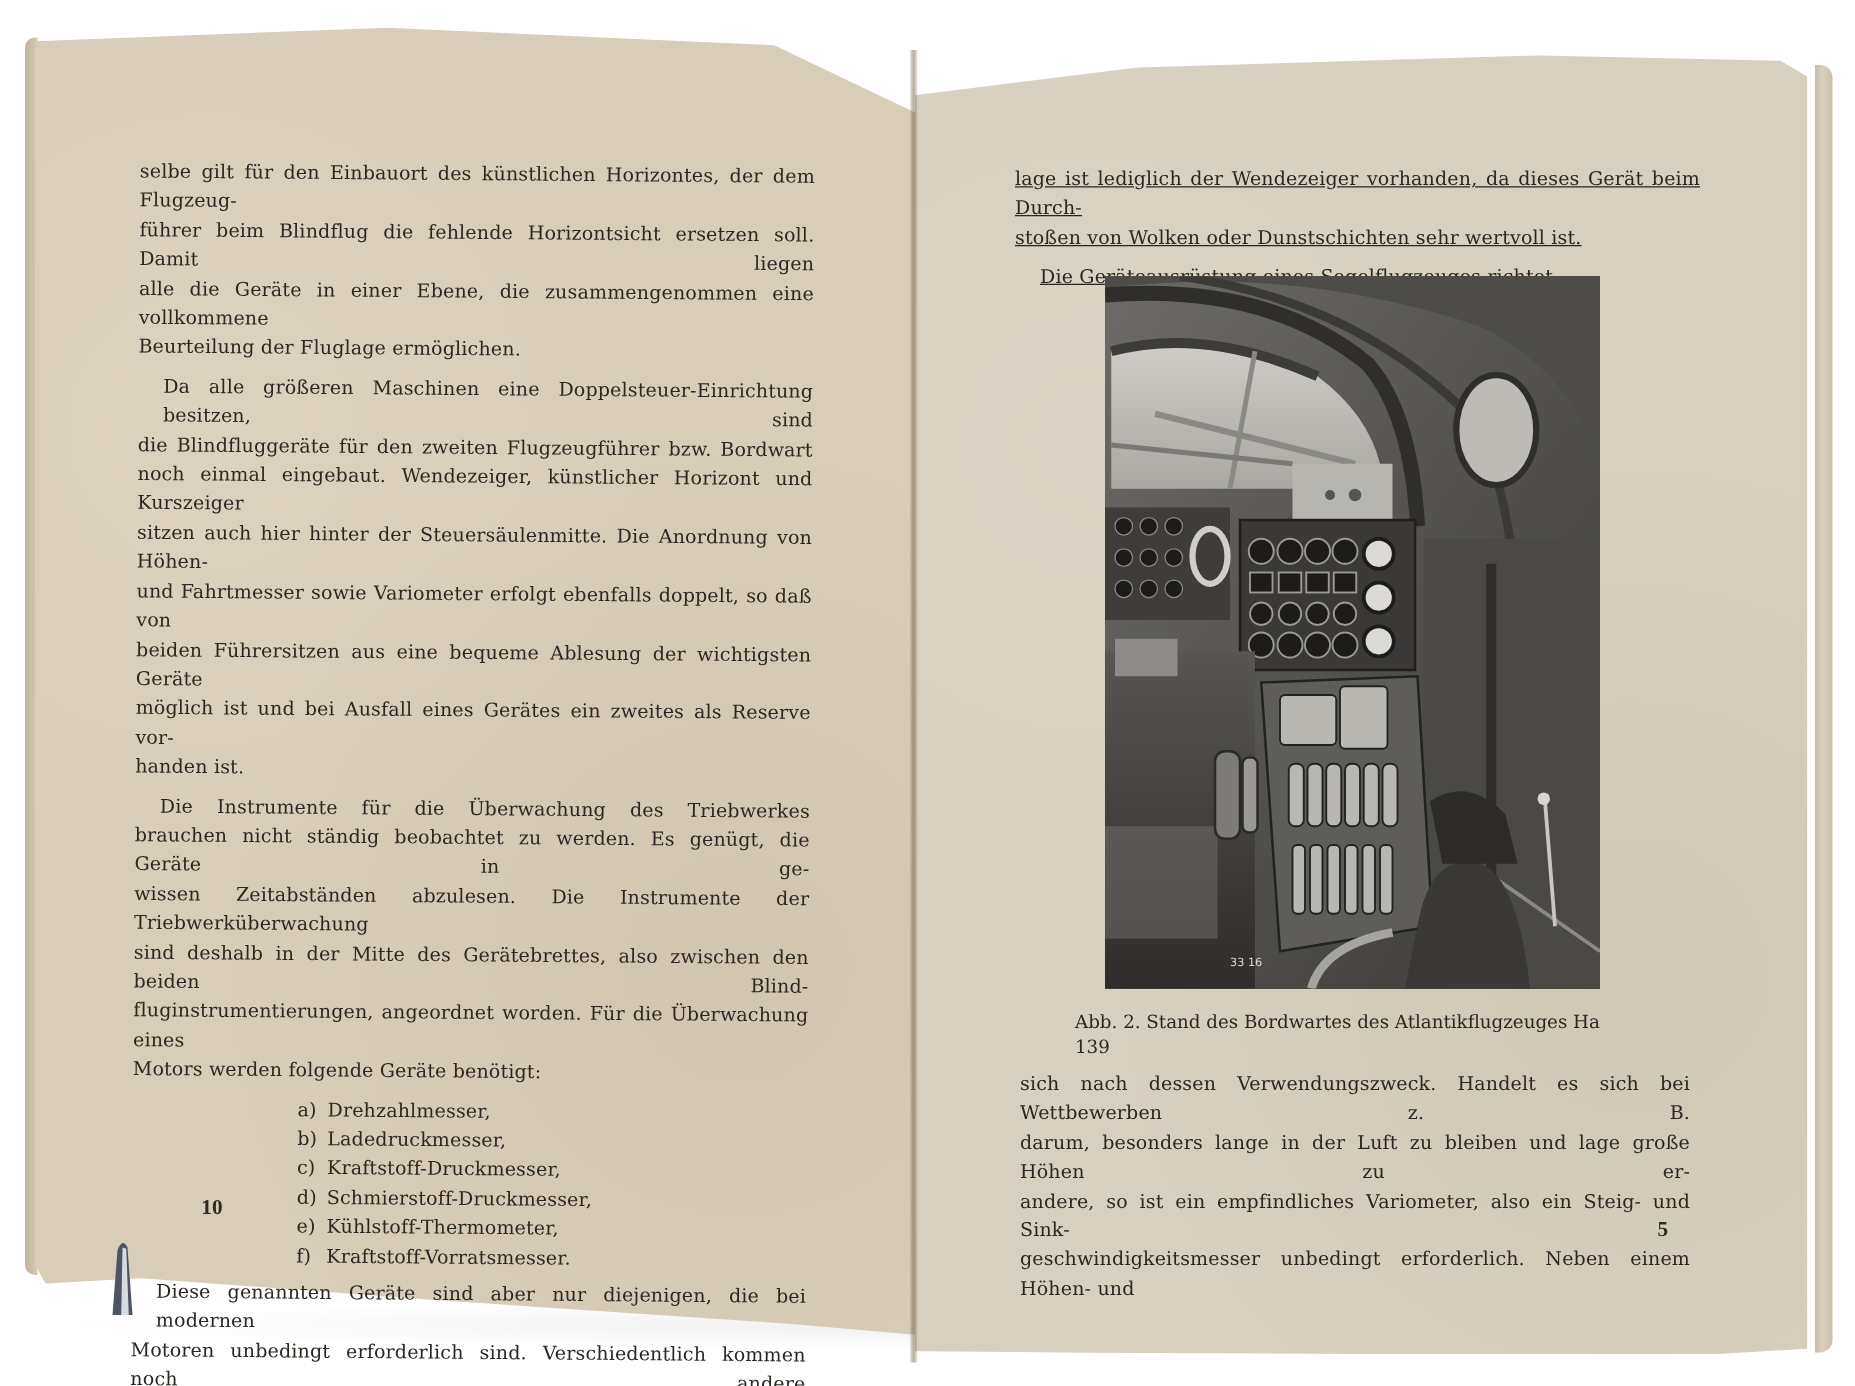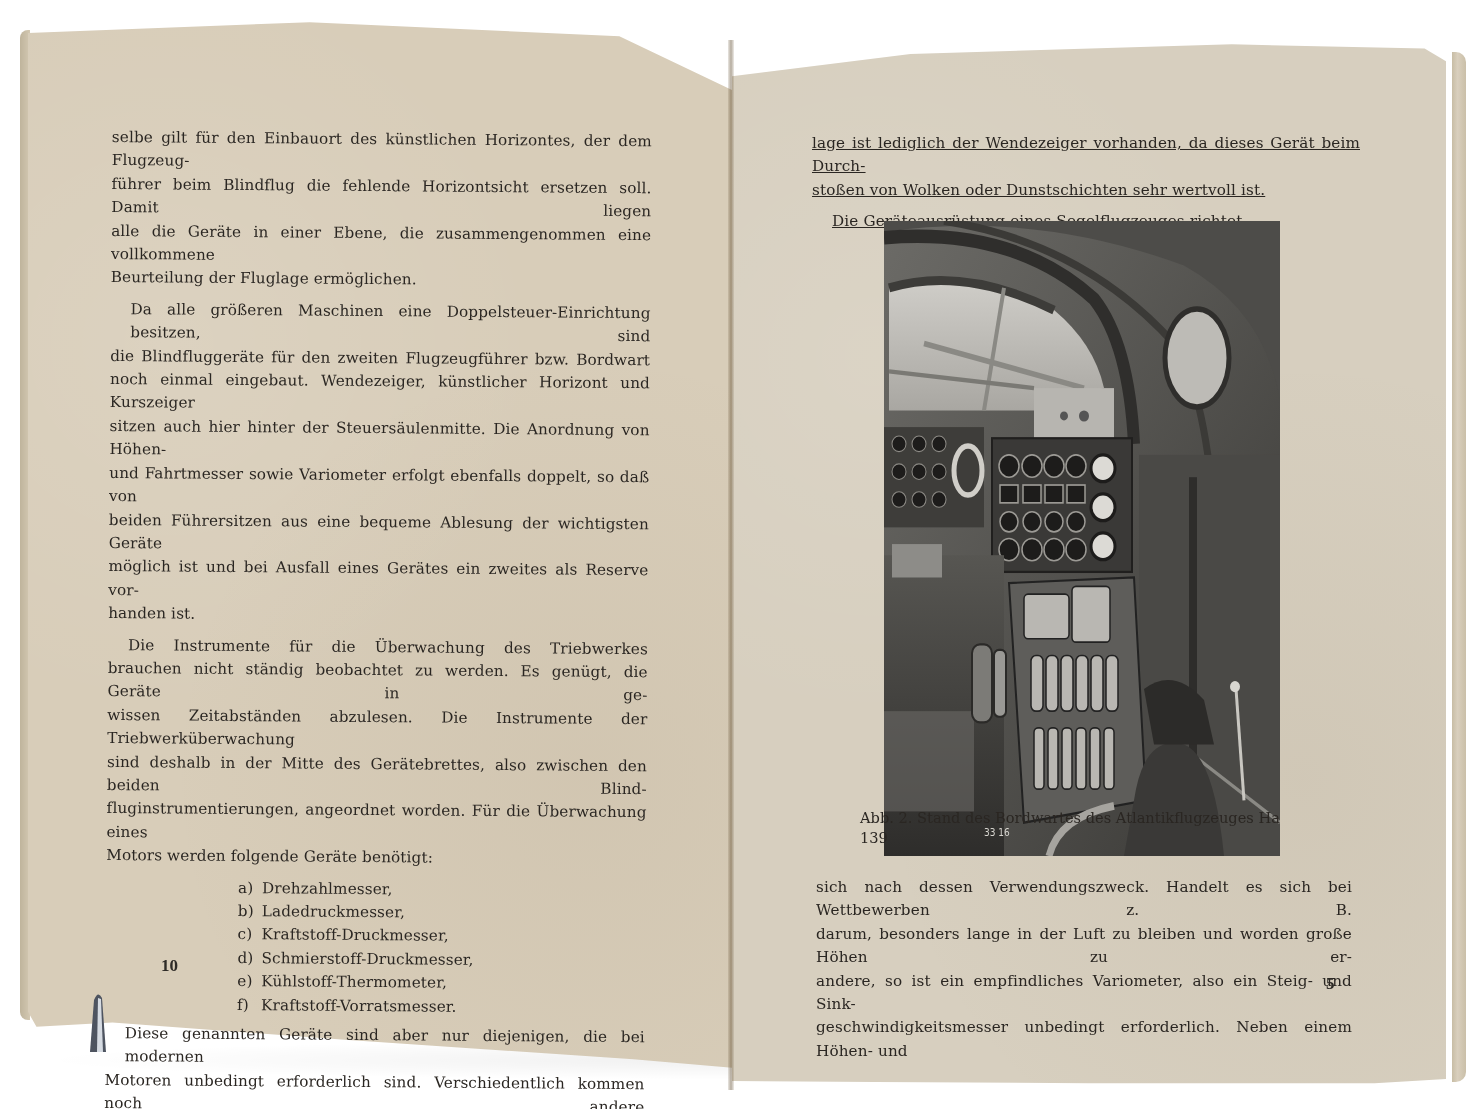--- a/index.html
+++ b/index.html
@@ -71,21 +71,21 @@
       width: 540px;
       transform: rotate(0.45deg);
       transform-origin: left top;
     }
     .right-col-top {
       left: 812px; top: 132px;
       width: 548px;
       text-decoration: underline;
     }
     .right-col-bottom {
-      left: 816px; top: 876px;
+      left: 816px; top: 856px;
       width: 536px;
     }
     .para {
       margin: 0 0 8px 0;
     }
     .para .line {
       display: block;
       text-align: justify;
       text-align-last: justify;
     }
@@ -112,21 +112,21 @@
       font-family: "Liberation Serif", serif;
       font-weight: bold;
       color: #2e2b27;
       font-size: 17px;
     }
     .page-number-left { left: 124px; top: 956px; margin-left: 37px; }
     .page-number-right { left: 1326px; top: 974px; }
     .figure {
       position: absolute;
       left: 884px; top: 221px;
-      width: 396px; height: 635px;
+      width: 396px; height: 570px;
       background: #5c5b58;
       overflow: hidden;
       box-shadow: inset 0 0 0 1px #3a3936;
     }
     .figure svg {
       display: block;
       width: 100%;
       height: 100%;
     }
     .caption {
@@ -330,21 +330,21 @@
     </svg>
   </div>
 
   <div class="caption">
     <div>Abb. 2.  Stand des Bordwartes des Atlantikflugzeuges Ha 139</div>
   </div>
 
   <div class="text-col right-col-bottom" id="right-bottom">
       <div class="para">
         <span class="line">sich nach dessen Verwendungszweck. Handelt es sich bei Wettbewerben z. B.</span>
-        <span class="line">darum, besonders lange in der Luft zu bleiben und worden große Höhen zu er-</span>
+        <span class="line">darum, besonders lange in der Luft zu bleiben und lage große Höhen zu er-</span>
         <span class="line">andere, so ist ein empfindliches Variometer, also ein Steig- und Sink-</span>
         <span class="line last">geschwindigkeitsmesser unbedingt erforderlich.  Neben einem Höhen- und</span>
       </div>
     </div>
   <div class="page-number page-number-right">5</div>
 
   <svg class="pen" viewBox="0 0 26 62">
     <path d="M4 62 L8 10 Q12 0 16 8 L20 62 Z" fill="#4e5460"></path>
     <path d="M11 62 L12 8 L15 9 L17 62 Z" fill="#d6dbe2"></path>
   </svg>

